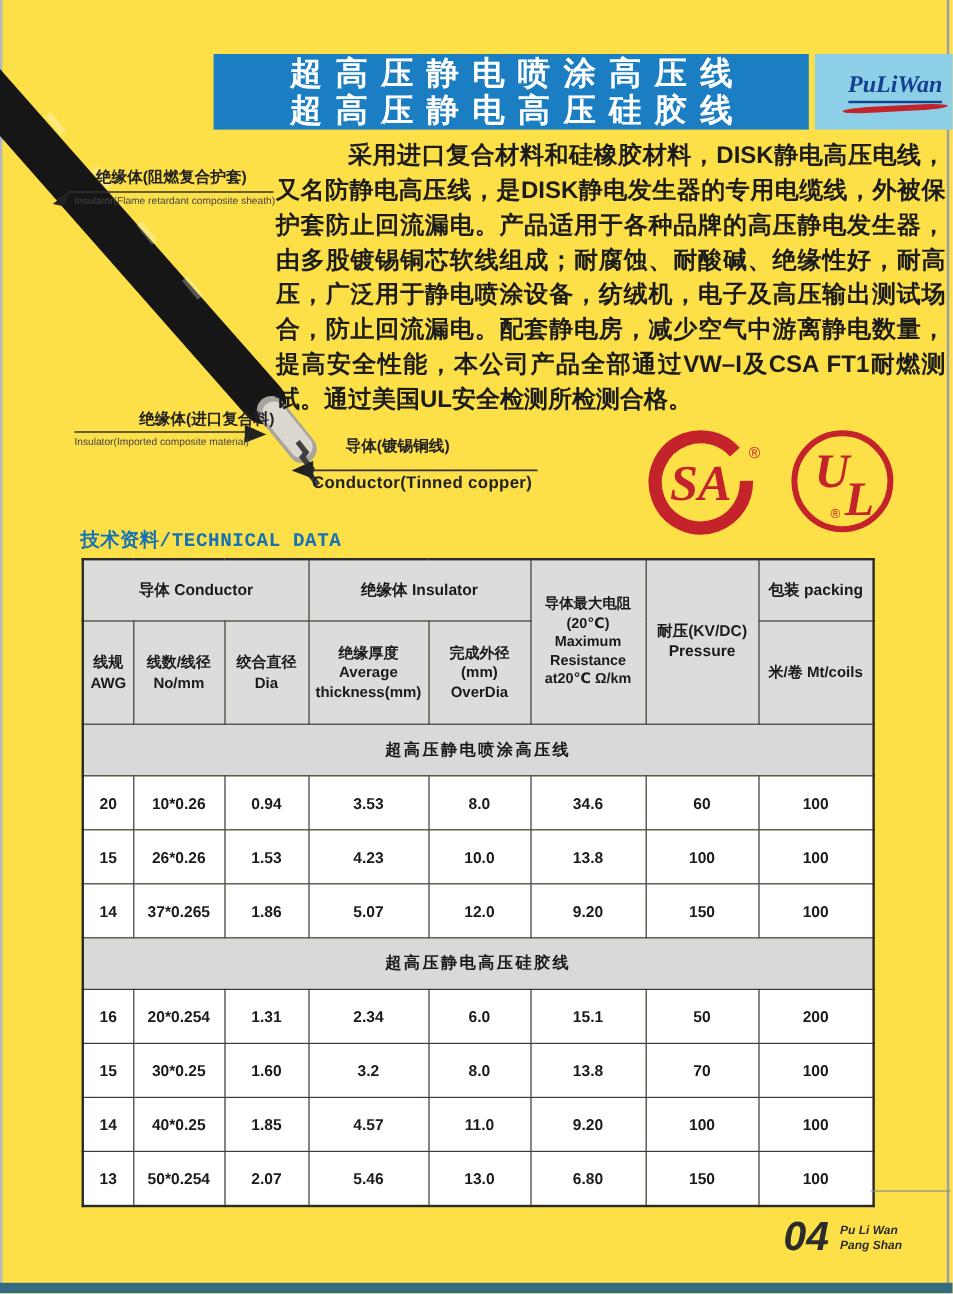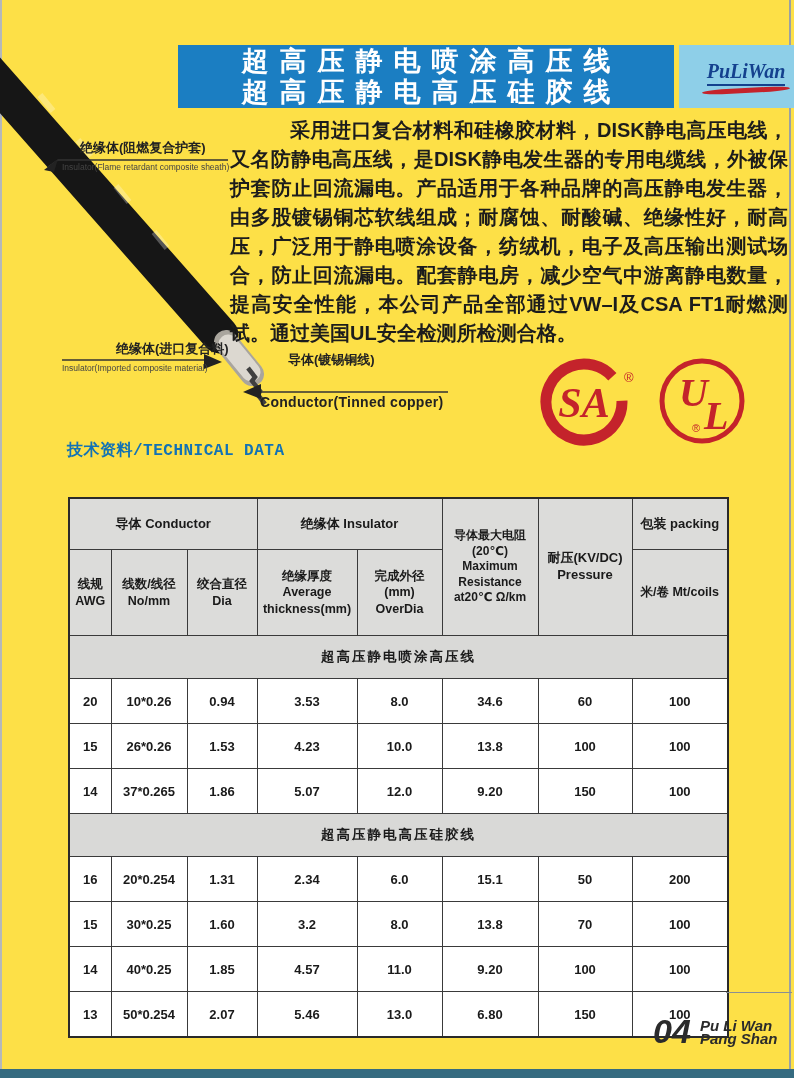--- a/index.html
+++ b/index.html
@@ -26,31 +26,31 @@
   
   .intro{position:absolute;left:230px;top:116px;width:558px;font-size:20px;font-weight:bold;
          line-height:29px;text-align:justify;text-indent:3em;color:#1c1c1c;}
   
   .csa-logo{position:absolute;left:536px;top:354px;width:102px;height:92px;}
   .ul-logo{position:absolute;left:652px;top:356px;width:102px;height:90px;}
   
   .tech-heading{position:absolute;left:67px;top:440px;font-size:16px;font-weight:bold;color:#1272b5;letter-spacing:.5px;font-family:Liberation Mono, monospace;}
   
   .tech-table{position:absolute;left:68px;top:465px;width:659px;border-collapse:collapse;table-layout:fixed;
-              border:2px solid #2a2a2a;margin-top:32px;}
+              border:2px solid #2a2a2a;}
   .tech-table th,.tech-table td{border:1px solid #3a3a3a;text-align:center;vertical-align:middle;padding:2px;}
   .tech-table th{background:#dcdcda;font-size:12.5px;font-weight:bold;white-space:pre-line;line-height:1.3;}
   .row-group th{height:46px;font-size:13px;}
   .row-sub th{height:81px;}
   .tech-table td{background:#ffffff;font-size:13px;font-weight:bold;height:40px;color:#1a1a1a;}
   .tech-table td.section-title{background:#d9d9d7;height:38px;font-size:13.5px;letter-spacing:2px;}
   
   .footer-line{position:absolute;left:726px;top:992px;width:66px;height:1px;background:#8a8f93;}
   .page-num{position:absolute;left:653px;top:1012px;font-size:34px;font-weight:bold;font-style:italic;color:#2b2b2b;}
-  .footer-brand{position:absolute;left:700px;top:1019px;font-size:15px;font-weight:bold;font-style:italic;
+  .footer-brand{position:absolute;left:700px;top:1019px;font-size:10px;font-weight:bold;font-style:italic;
                 color:#2b2b2b;line-height:13px;white-space:nowrap;}
 </style>
 </head>
 <body>
 
 <div class="page">
 
   <div class="edge-left"></div>
   <div class="edge-right"></div>
   <div class="bottom-bar"></div>
@@ -78,21 +78,21 @@
     <g fill="#222" stroke="none">
       <polygon points="44,170 58,159 54,172"></polygon>
       <polygon points="222,362 204,354 204,369"></polygon>
       <polygon points="243,392 261,384 261,399"></polygon>
     </g>
   </svg>
   <div class="cbl-label-zh" style="left:80px;top:139px;">绝缘体(阻燃复合护套)</div>
   <div class="cbl-label-en" style="left:62px;top:162px;">Insulator(Flame retardant composite sheath)</div>
   <div class="cbl-label-zh" style="left:76px;top:340px;margin-left:40px;">绝缘体(进口复合料)</div>
   <div class="cbl-label-en" style="left:62px;top:363px;">Insulator(Imported composite material)</div>
-  <div class="cbl-label-zh" style="left:288px;top:351px;">导体(镀锡铜线)</div>
+  <div class="cbl-label-zh" style="left:288px;top:363px;">导体(镀锡铜线)</div>
   <div class="cbl-label-en-big" style="left:260px;top:394px;">Conductor(Tinned copper)</div>
 
   <div class="intro">采用进口复合材料和硅橡胶材料，DISK静电高压电线，又名防静电高压线，是DISK静电发生器的专用电缆线，外被保护套防止回流漏电。产品适用于各种品牌的高压静电发生器，由多股镀锡铜芯软线组成；耐腐蚀、耐酸碱、绝缘性好，耐高压，广泛用于静电喷涂设备，纺绒机，电子及高压输出测试场合，防止回流漏电。配套静电房，减少空气中游离静电数量，提高安全性能，本公司产品全部通过VW–I及CSA FT1耐燃测试。通过美国UL安全检测所检测合格。</div>
 
   <svg class="csa-logo" viewBox="0 0 102 92">
     <circle cx="48" cy="48" r="38" fill="none" stroke="#c4232b" stroke-width="11" stroke-dasharray="212 27" stroke-dashoffset="-12" transform="rotate(-20 48 48)"></circle>
     <text x="48" y="63" text-anchor="middle" font-family="Liberation Serif,serif" font-style="italic" font-weight="bold" font-size="42" fill="#c4232b">SA</text>
     <text x="88" y="28" font-size="13" fill="#c4232b">®</text>
   </svg>
   <svg class="ul-logo" viewBox="0 0 102 90">

